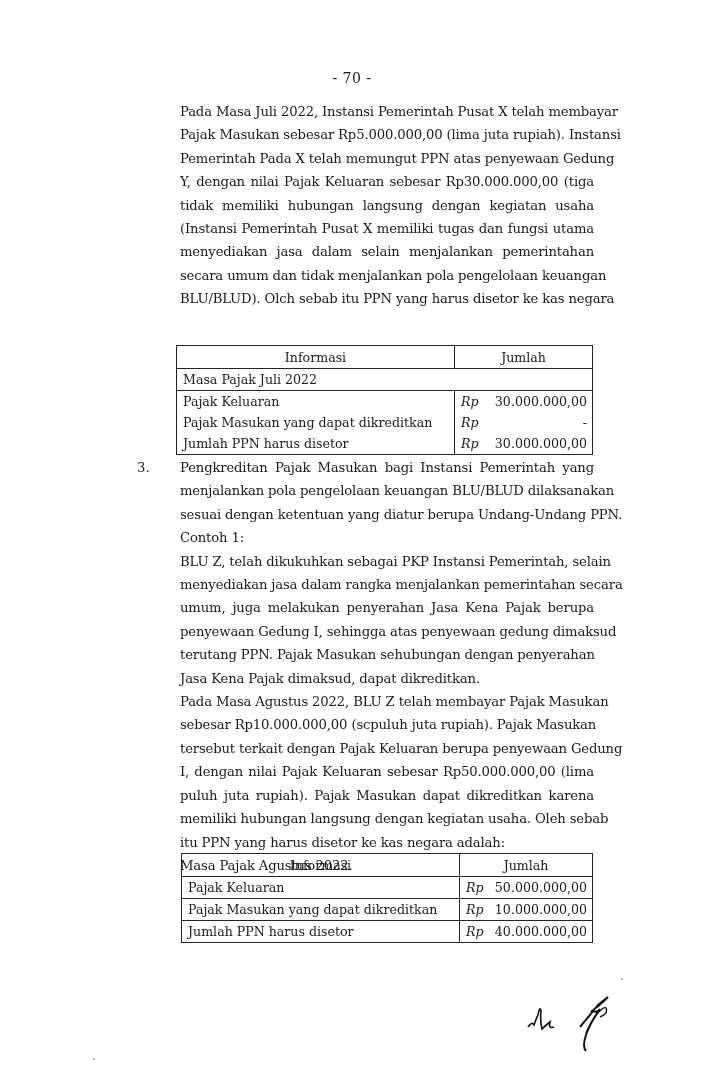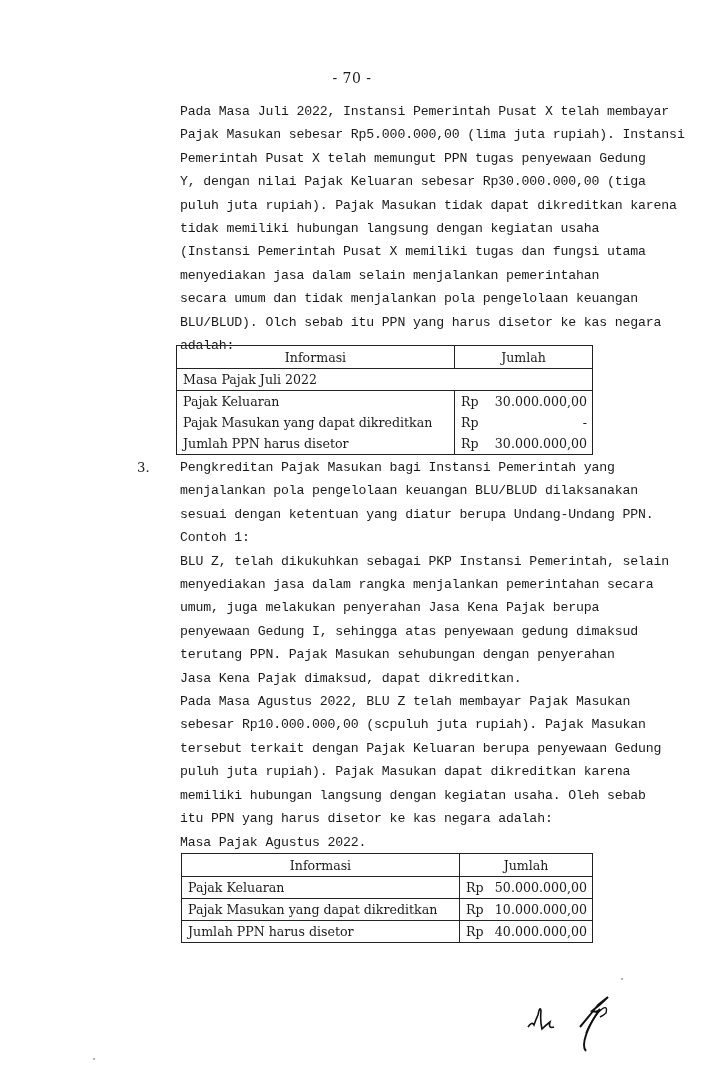--- a/index.html
+++ b/index.html
@@ -10,66 +10,63 @@
   }
   .page-number {
     position: absolute; top: 70px; left: 0; width: 704px; text-align: center;
     font-size: 14px; letter-spacing: 0.5px;
   }
   .para {
     position: absolute; left: 180px; width: 414px;
     font-size: 13.2px; line-height: 23.4px; text-align: justify;
     text-align-last: left;
     letter-spacing: -0.15px;
-    font-family: Liberation Mono, monospace;
   }
   .line { display: block; text-align: justify; text-align-last: justify; white-space: nowrap; }
   .line.last { text-align-last: left; }
   .list-num {
     position: absolute; left: 137px; font-size: 13.2px; line-height: 23.4px;
   }
   table.tax {
     position: absolute; border-collapse: collapse;
     font-size: 12.6px;
   }
   table.tax td {
     border-left: 1.2px solid #222; border-right: 1.2px solid #222;
     padding: 0 6px; height: 21px; line-height: 21px; white-space: nowrap;
   }
   table.tax tr.header td { text-align: center; border-top: 1.2px solid #222; border-bottom: 1.2px solid #222; height: 22px; margin-top: 11px; }
   table.tax tr.last td { border-bottom: 1.2px solid #222; }
   table.tax tr.bordered td { border-bottom: 1.2px solid #222; }
-  table.tax td.rp { border-right: none; padding-right: 0; width: 22px; }
+  table.tax td.rp { border-right: none; padding-right: 0; width: 22px; font-style: italic; }
   table.tax td.amt { border-left: none; text-align: right; padding-left: 0; padding-right: 5px; }
   #table1 { left: 176px; top: 345px; width: 417px; }
   #table2 { left: 181px; top: 853px; width: 412px; }
   .col-info1 { width: 265px; }
   .col-info2 { width: 265px; }
   .signature {
     position: absolute; left: 520px; top: 975px; width: 130px; height: 80px;
   }
   .speck { position: absolute; width: 2px; height: 2px; background: #999; border-radius: 1px; }
 </style>
 </head>
 <body>
 
 <div class="page-number">- 70 -</div>
 
 <div class="para" id="para1" style="top:100px;">
     <span class="line">Pada Masa Juli 2022, Instansi Pemerintah Pusat X telah membayar</span>
     <span class="line">Pajak Masukan sebesar Rp5.000.000,00 (lima juta rupiah). Instansi</span>
-    <span class="line">Pemerintah Pusat X telah memungut PPN tugas penyewaan Gedung</span>
+    <span class="line">Pemerintah Pada X telah memungut PPN atas penyewaan Gedung</span>
     <span class="line">Y, dengan nilai Pajak Keluaran sebesar Rp30.000.000,00 (tiga</span>
-    <span class="line">puluh juta rupiah). Pajak Masukan tidak dapat dikreditkan karena</span>
     <span class="line">tidak memiliki hubungan langsung dengan kegiatan usaha</span>
     <span class="line">(Instansi Pemerintah Pusat X memiliki tugas dan fungsi utama</span>
     <span class="line">menyediakan jasa dalam selain  menjalankan pemerintahan</span>
     <span class="line">secara umum dan tidak menjalankan pola pengelolaan keuangan</span>
     <span class="line">BLU/BLUD). Olch sebab itu PPN yang harus disetor ke kas negara</span>
-    <span class="line last">adalah:</span>
   </div>
 
 <table class="tax" id="table1">
   <tbody>
       <tr class="header">
     <td class="col-info1">Informasi</td>
     <td colspan="2">Jumlah</td>
   </tr>
   <tr class="bordered">
     <td colspan="3" style="border-right:1.2px solid #222;">Masa Pajak Juli 2022</td>
@@ -100,20 +97,21 @@
     <span class="line last">Contoh 1:</span>
     <span class="line">BLU Z, telah dikukuhkan sebagai PKP Instansi Pemerintah, selain</span>
     <span class="line">menyediakan jasa dalam rangka menjalankan pemerintahan secara</span>
     <span class="line">umum, juga melakukan penyerahan Jasa Kena Pajak berupa</span>
     <span class="line">penyewaan Gedung I, sehingga atas penyewaan gedung dimaksud</span>
     <span class="line">terutang PPN. Pajak Masukan sehubungan dengan penyerahan</span>
     <span class="line last">Jasa Kena Pajak dimaksud, dapat dikreditkan.</span>
     <span class="line">Pada Masa Agustus 2022, BLU Z telah membayar Pajak Masukan</span>
     <span class="line">sebesar Rp10.000.000,00 (scpuluh juta rupiah). Pajak Masukan</span>
     <span class="line">tersebut terkait dengan Pajak Keluaran berupa penyewaan Gedung</span>
+    <span class="line">I, dengan nilai Pajak Keluaran sebesar Rp50.000.000,00 (lima</span>
     <span class="line">puluh juta rupiah). Pajak Masukan dapat dikreditkan karena</span>
     <span class="line">memiliki hubungan langsung dengan kegiatan usaha. Oleh sebab</span>
     <span class="line last">itu PPN yang harus disetor ke kas negara adalah:</span>
     <span class="line last">Masa Pajak Agustus 2022.</span>
   </div>
 
 <table class="tax" id="table2">
   <tbody>
       <tr class="header">
     <td class="col-info2">Informasi</td>

